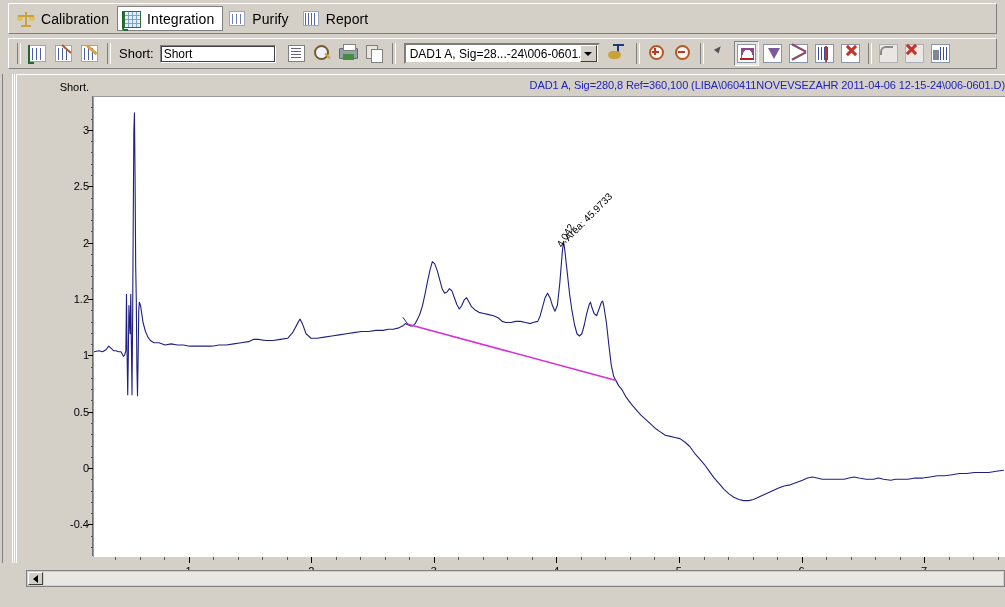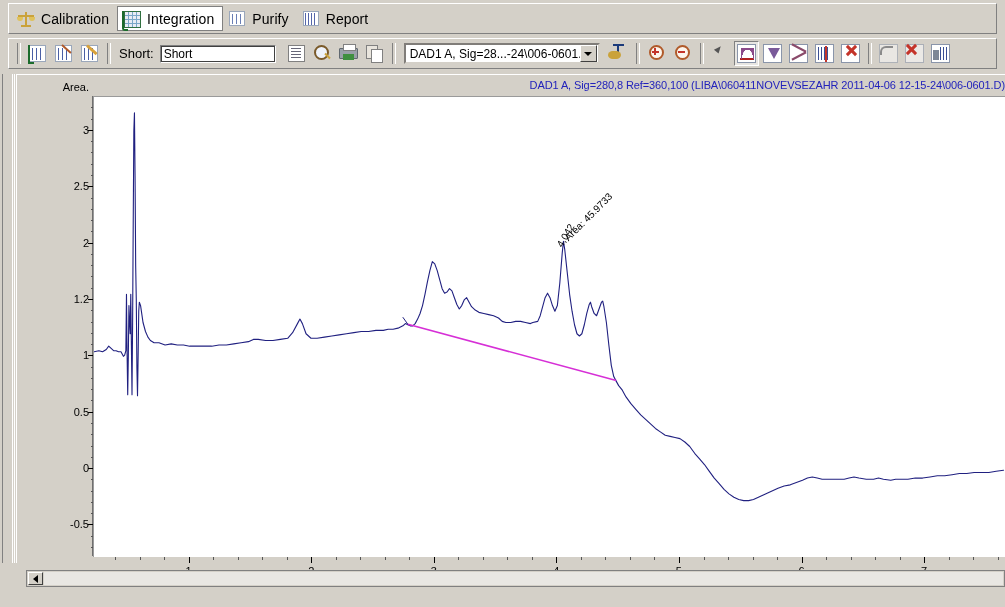--- a/index.html
+++ b/index.html
@@ -330,36 +330,36 @@
   <div class="left-rail">
       <div class="left-rail-i"></div>
     </div>
 
   <div class="chart-title">DAD1 A, Sig=280,8 Ref=360,100 (LIBA\060411NOVEVSEZAHR 2011-04-06 12-15-24\006-0601.D)</div>
 
   <div class="axis-v-line"></div>
   <div class="axis-h-line"></div>
 
   <div class="yaxis" id="yaxis">
-    <span class="ylabel-top">Area.</span>
+    <span class="ylabel-top">Short.</span>
   <span class="ytick" style="top: 33.8px;">3</span>
       <span class="ytickmark" style="top: 33.8px;"></span>
       <span class="ytick" style="top: 90.2px;">2.5</span>
       <span class="ytickmark" style="top: 90.2px;"></span>
       <span class="ytick" style="top: 146.6px;">2</span>
       <span class="ytickmark" style="top: 146.6px;"></span>
       <span class="ytick" style="top: 202.9px;">1.2</span>
       <span class="ytickmark" style="top: 202.9px;"></span>
       <span class="ytick" style="top: 259.3px;">1</span>
       <span class="ytickmark" style="top: 259.3px;"></span>
       <span class="ytick" style="top: 315.7px;">0.5</span>
       <span class="ytickmark" style="top: 315.7px;"></span>
       <span class="ytick" style="top: 372.1px;">0</span>
       <span class="ytickmark" style="top: 372.1px;"></span>
-      <span class="ytick" style="top: 428.4px;">-0.5</span>
+      <span class="ytick" style="top: 428.4px;">-0.4</span>
       <span class="ytickmark" style="top: 428.4px;"></span>
       <span class="ytickmark minor" style="top: 451px;"></span>
       <span class="ytickmark minor" style="top: 439.7px;"></span>
       <span class="ytickmark minor" style="top: 417.2px;"></span>
       <span class="ytickmark minor" style="top: 405.9px;"></span>
       <span class="ytickmark minor" style="top: 394.6px;"></span>
       <span class="ytickmark minor" style="top: 383.3px;"></span>
       <span class="ytickmark minor" style="top: 360.8px;"></span>
       <span class="ytickmark minor" style="top: 349.5px;"></span>
       <span class="ytickmark minor" style="top: 338.2px;"></span>

